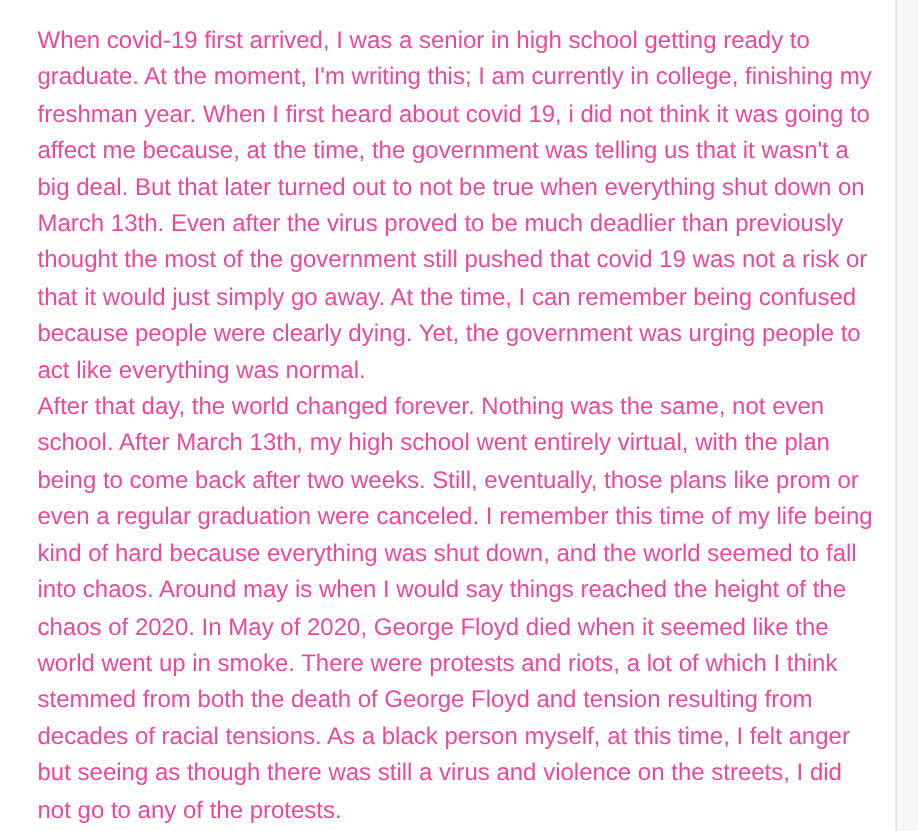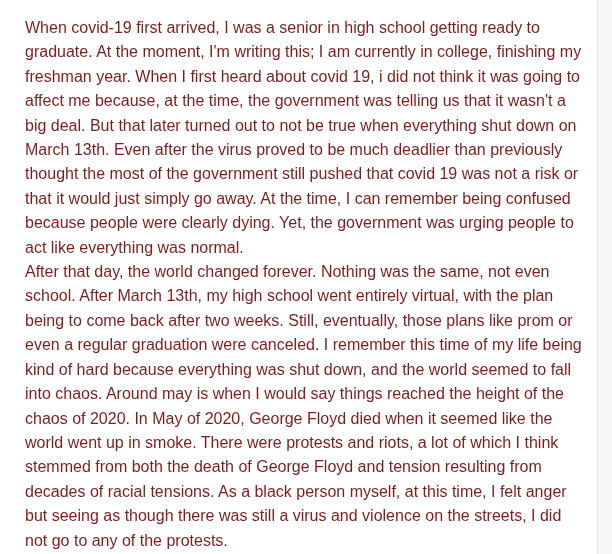--- a/index.html
+++ b/index.html
@@ -27,21 +27,21 @@
     height: 554px;
     box-sizing: border-box;
     padding: 16px 14px 0 25px;
     overflow: hidden;
   }
   p.para {
     margin: 0;
     padding: 0;
     font-size: 16px;
     line-height: 24.4px;
-    color: #7f1d1d;
+    color: #ec4899;
     text-align: left;
   }
   .scrollbar-track {
     position: absolute;
     top: 0;
     right: 0;
     width: 15px;
     height: 554px;
     background: #f7f7f7;
     border-left: 1px solid #e2e2e2;

